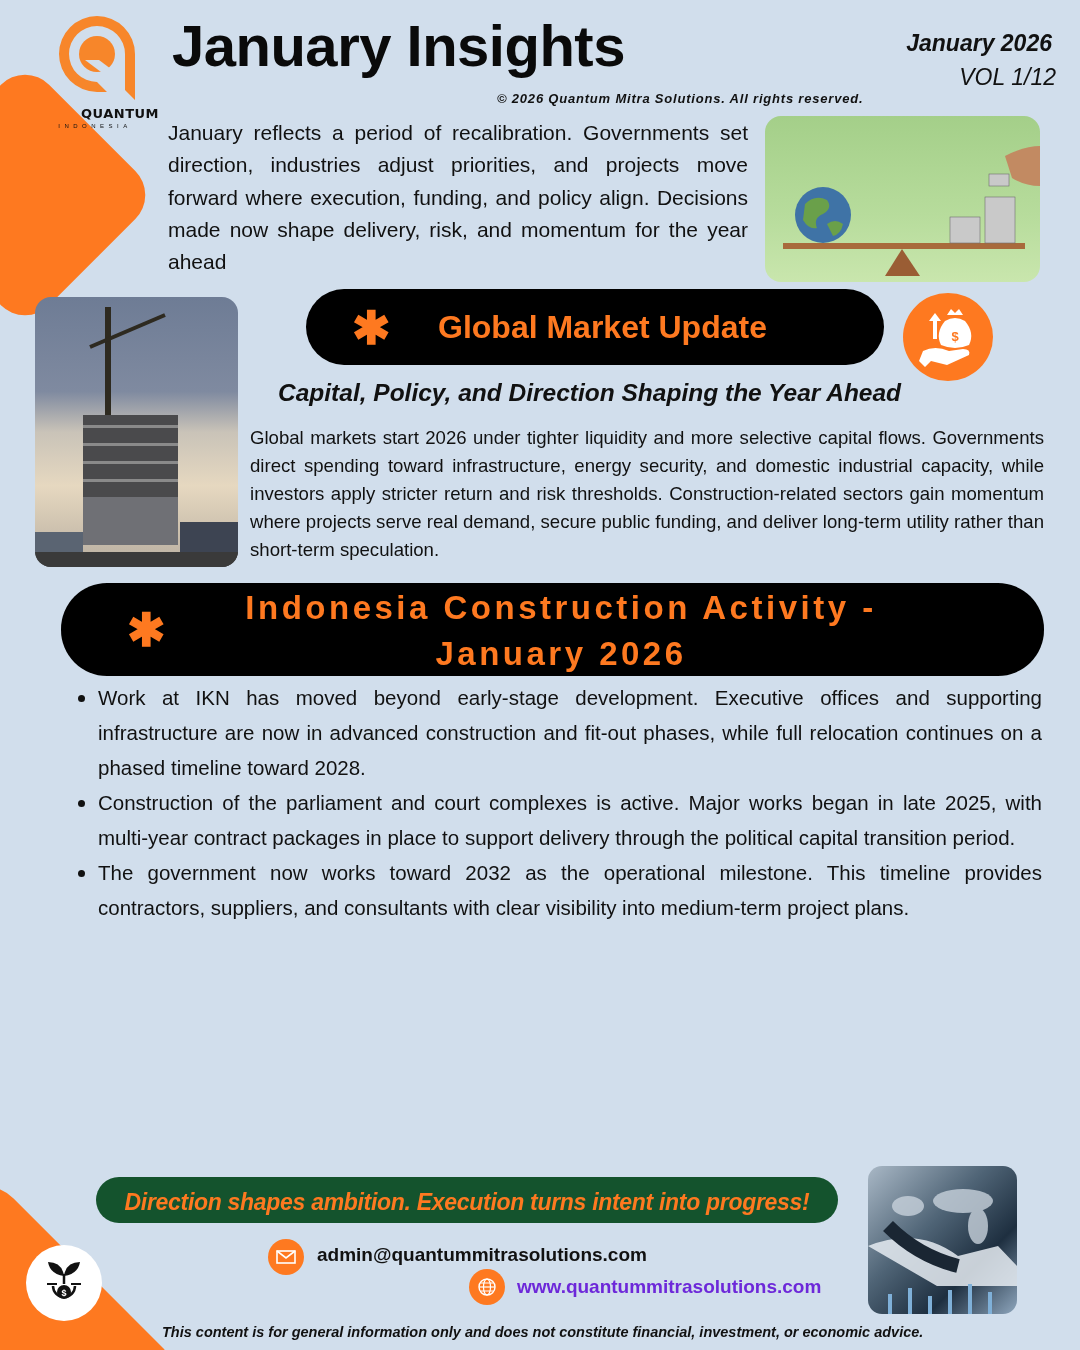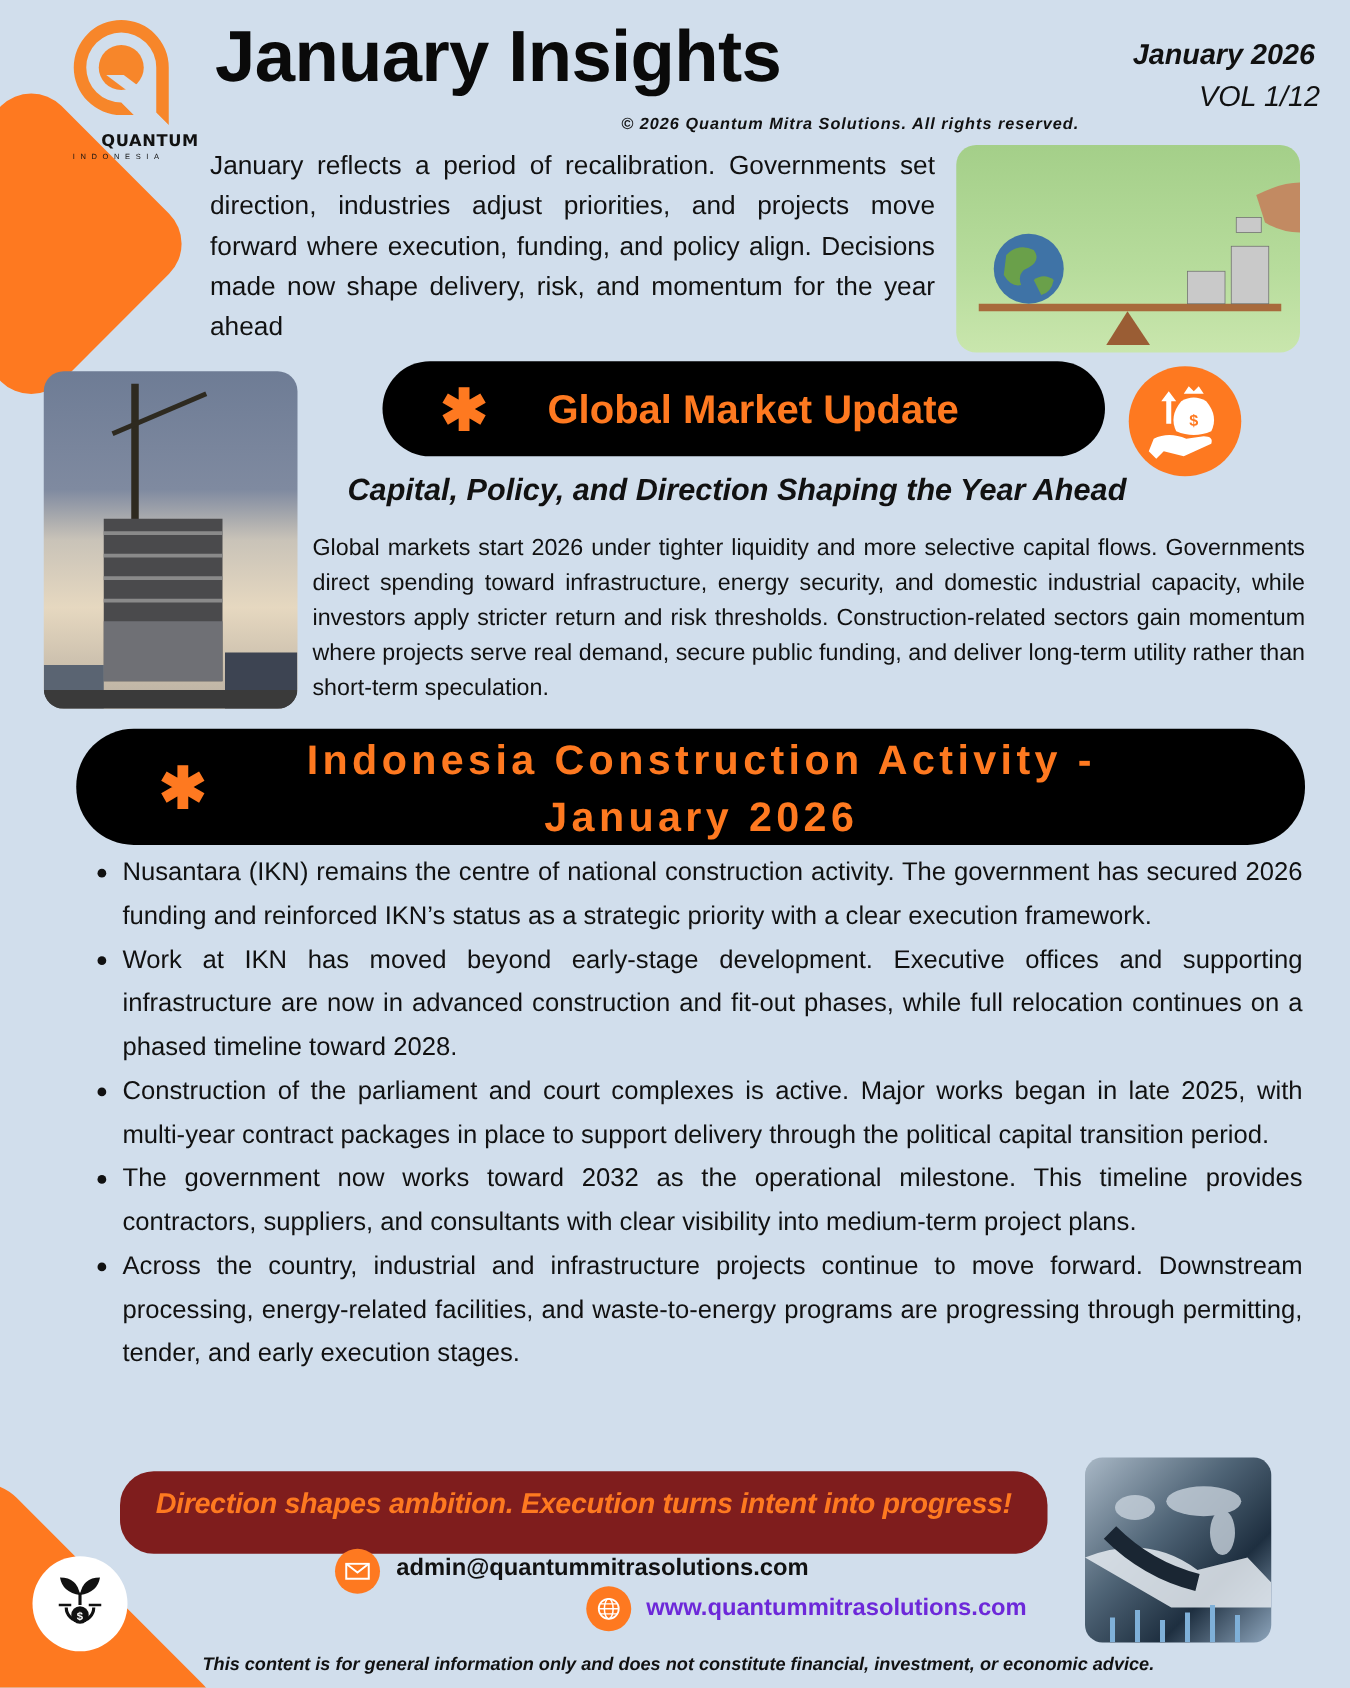--- a/index.html
+++ b/index.html
@@ -106,21 +106,21 @@
     font-size: 20.5px; line-height: 35px; color: #111;
   }
   .bullets li {
     position: relative; padding-left: 22px; text-align: justify;
   }
   .bullets li::before {
     content: ""; position: absolute; left: 2px; top: 15px; width: 7px; height: 7px; border-radius: 50%; background: #111;
   }
 
   .pill-quote {
-    left: 96px; top: 1177px; width: 742px; height: 66px; border-radius: 27px; background: #7f1d1d;
+    left: 96px; top: 1177px; width: 742px; height: 46px; border-radius: 27px; background: #14532d;
   }
   .pill-quote .label {
     position: absolute; left: 0; top: 12px; width: 100%; text-align: center;
     font-size: 23px; font-weight: bold; font-style: italic; color: #fe7920; letter-spacing: -0.3px;
   }
 
   .contact-icon {
     width: 36px; height: 36px; border-radius: 50%; background: #fe7920;
     display: flex; align-items: center; justify-content: center;
   }
@@ -216,25 +216,23 @@
 
 <div class="abs pill-indo">
   <span class="star">✱</span>
   <div class="label">
     <div>Indonesia Construction Activity -</div>
     <div>January 2026</div>
   </div>
 </div>
 
 <ul class="abs bullets">
-  <li>Nusantara (IKN) remains the centre of national construction activity. The government has secured 2026 funding and reinforced IKN’s status as a strategic priority with a clear execution framework.</li>
   <li>Work at IKN has moved beyond early-stage development. Executive offices and supporting infrastructure are now in advanced construction and fit-out phases, while full relocation continues on a phased timeline toward 2028.</li>
   <li>Construction of the parliament and court complexes is active. Major works began in late 2025, with multi-year contract packages in place to support delivery through the political capital transition period.</li>
   <li>The government now works toward 2032 as the operational milestone. This timeline provides contractors, suppliers, and consultants with clear visibility into medium-term project plans.</li>
-  <li>Across the country, industrial and infrastructure projects continue to move forward. Downstream processing, energy-related facilities, and waste-to-energy programs are progressing through permitting, tender, and early execution stages.</li>
 </ul>
 
 <div class="abs pill-quote">
   <div class="label">Direction shapes ambition. Execution turns intent into progress!</div>
 </div>
 
 <div class="abs img-world">
   <svg width="149" height="148" viewBox="0 0 149 148">
     <g fill="#c8d2dc" opacity="0.8">
       <ellipse cx="95" cy="35" rx="30" ry="12"></ellipse>

